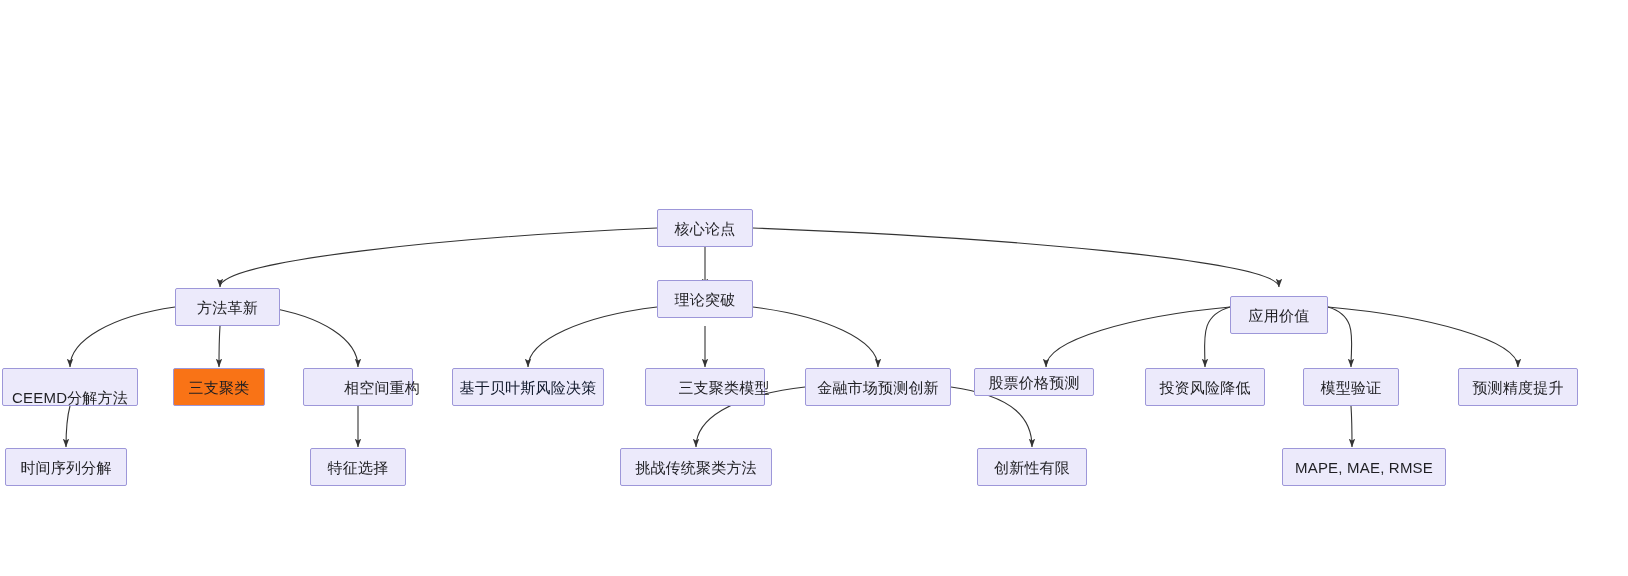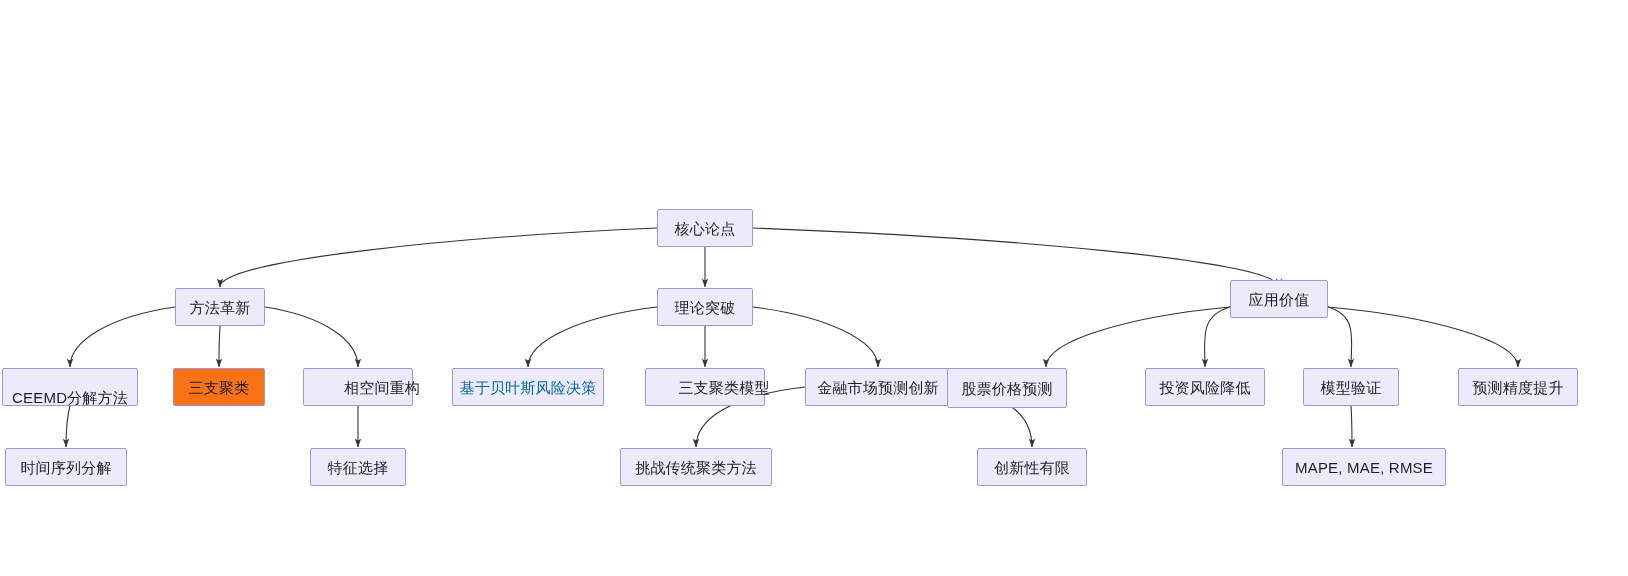--- a/index.html
+++ b/index.html
@@ -76,48 +76,48 @@
         <path d="M358,406 C358,412.15 358,428.55 358,447" fill="none" stroke="#333333" stroke-width="1.1" marker-end="url(#arrowhead)"></path>
         <path d="M805,387 C728.56,396 696,420 696,447" fill="none" stroke="#333333" stroke-width="1.1" marker-end="url(#arrowhead)"></path>
         <path d="M951,387 C1015.68,396 1032,420 1032,447" fill="none" stroke="#333333" stroke-width="1.1" marker-end="url(#arrowhead)"></path>
         <path d="M1351,406 C1351.42,412.15 1352,428.55 1352,447" fill="none" stroke="#333333" stroke-width="1.1" marker-end="url(#arrowhead)"></path>
       </g>
   </svg>
   <div id="node-layer">
       <div class="node" style="left: 657px; top: 209px; width: 96px; height: 38px; background: rgb(236, 234, 251); border-color: rgb(157, 151, 217); color: rgb(31, 31, 35);">
         <span class="node-label">核心论点</span>
       </div>
-      <div class="node" style="left: 175px; top: 288px; width: 90px; height: 38px; background: rgb(236, 234, 251); border-color: rgb(157, 151, 217); color: rgb(31, 31, 35);">
+      <div class="node" style="left: 175px; top: 288px; width: 105px; height: 38px; background: rgb(236, 234, 251); border-color: rgb(157, 151, 217); color: rgb(31, 31, 35);">
         <span class="node-label">方法革新</span>
       </div>
-      <div class="node" style="left: 657px; top: 288px; width: 96px; height: 38px; background: rgb(236, 234, 251); border-color: rgb(157, 151, 217); color: rgb(31, 31, 35);">
+      <div class="node" style="left: 657px; top: 280px; width: 96px; height: 38px; background: rgb(236, 234, 251); border-color: rgb(157, 151, 217); color: rgb(31, 31, 35);">
         <span class="node-label">理论突破</span>
       </div>
-      <div class="node" style="left: 1230px; top: 280px; width: 98px; height: 38px; background: rgb(236, 234, 251); border-color: rgb(157, 151, 217); color: rgb(31, 31, 35);">
+      <div class="node" style="left: 1230px; top: 296px; width: 98px; height: 38px; background: rgb(236, 234, 251); border-color: rgb(157, 151, 217); color: rgb(31, 31, 35);">
         <span class="node-label">应用价值</span>
       </div>
       <div class="node" style="left: 2px; top: 368px; width: 136px; height: 38px; background: rgb(236, 234, 251); border-color: rgb(157, 151, 217); color: rgb(31, 31, 35); align-items: flex-end;">
         <span class="node-label">CEEMD分解方法</span>
       </div>
       <div class="node" style="left: 173px; top: 368px; width: 92px; height: 38px; background: #f97316; border-color: rgb(157, 151, 217); color: rgb(31, 31, 35);">
         <span class="node-label">三支聚类</span>
       </div>
       <div class="node" style="left: 303px; top: 368px; width: 110px; height: 38px; background: rgb(236, 234, 251); border-color: rgb(157, 151, 217); color: rgb(31, 31, 35); padding-left: 48px;">
         <span class="node-label">相空间重构</span>
       </div>
-      <div class="node" style="left: 452px; top: 368px; width: 152px; height: 38px; background: rgb(236, 234, 251); border-color: rgb(157, 151, 217); color: #0369a1;">
+      <div class="node" style="left: 452px; top: 368px; width: 152px; height: 38px; background: rgb(236, 234, 251); border-color: rgb(157, 151, 217); color: #0f172a;">
         <span class="node-label">基于贝叶斯风险决策</span>
       </div>
       <div class="node" style="left: 645px; top: 368px; width: 120px; height: 38px; background: rgb(236, 234, 251); border-color: rgb(157, 151, 217); color: rgb(31, 31, 35); padding-left: 38px;">
         <span class="node-label">三支聚类模型</span>
       </div>
       <div class="node" style="left: 805px; top: 368px; width: 146px; height: 38px; background: rgb(236, 234, 251); border-color: rgb(157, 151, 217); color: rgb(31, 31, 35);">
         <span class="node-label">金融市场预测创新</span>
       </div>
-      <div class="node" style="left: 947px; top: 368px; width: 120px; height: 40px; background: rgb(236, 234, 251); border-color: rgb(157, 151, 217); color: rgb(31, 31, 35);">
+      <div class="node" style="left: 974px; top: 368px; width: 120px; height: 28px; background: rgb(236, 234, 251); border-color: rgb(157, 151, 217); color: rgb(31, 31, 35);">
         <span class="node-label">股票价格预测</span>
       </div>
       <div class="node" style="left: 1145px; top: 368px; width: 120px; height: 38px; background: rgb(236, 234, 251); border-color: rgb(157, 151, 217); color: rgb(31, 31, 35);">
         <span class="node-label">投资风险降低</span>
       </div>
       <div class="node" style="left: 1303px; top: 368px; width: 96px; height: 38px; background: rgb(236, 234, 251); border-color: rgb(157, 151, 217); color: rgb(31, 31, 35);">
         <span class="node-label">模型验证</span>
       </div>
       <div class="node" style="left: 1458px; top: 368px; width: 120px; height: 38px; background: rgb(236, 234, 251); border-color: rgb(157, 151, 217); color: rgb(31, 31, 35);">
         <span class="node-label">预测精度提升</span>

